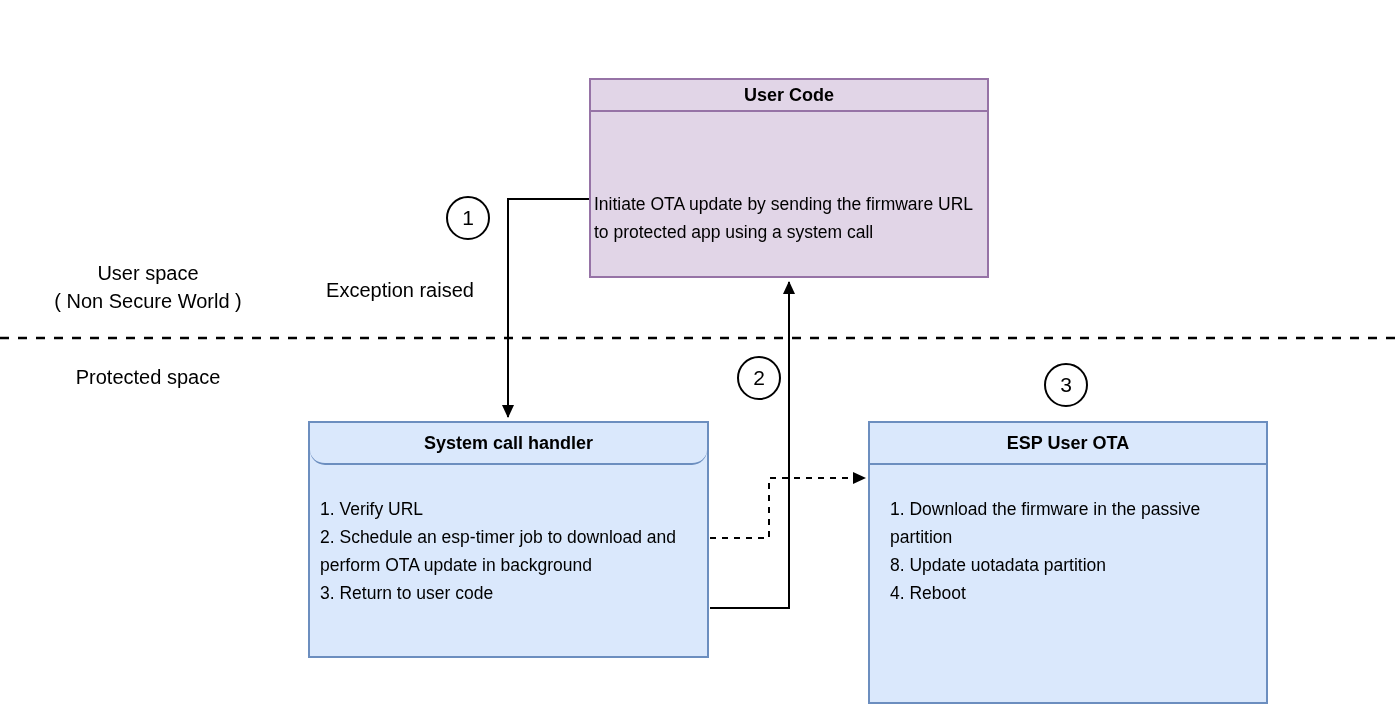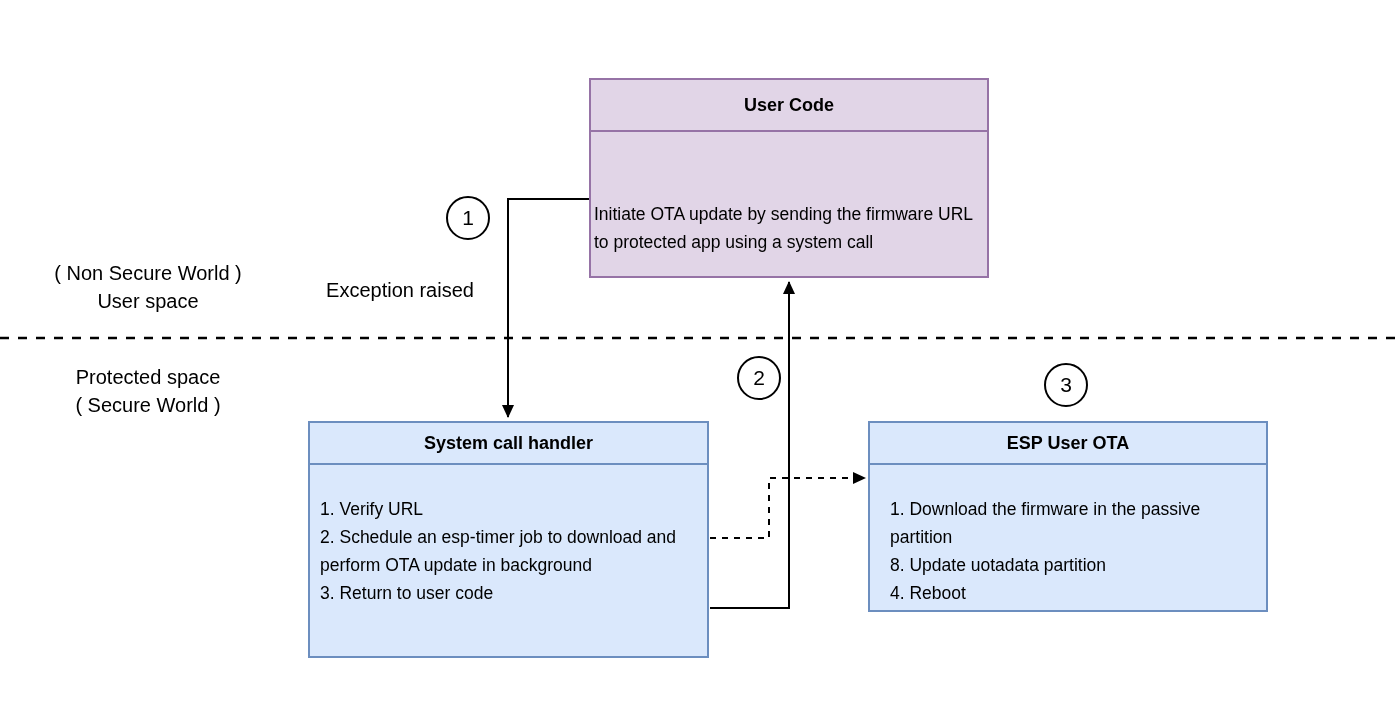--- a/index.html
+++ b/index.html
@@ -56,29 +56,29 @@
     border:2px solid var(--user-code-stroke);
   }
   .node.purple .hdr{border-bottom:2px solid var(--user-code-stroke);}
   .node.blue{
     background:var(--handler-fill);
     border:2px solid var(--handler-stroke);
   }
   .node.blue .hdr{border-bottom:2px solid var(--handler-stroke);}
 
   #user-code{left:589px;top:78px;width:400px;height:200px;}
-  #user-code .hdr{height:52px;}
+  #user-code .hdr{height:32px;}
   #user-code .body{
     display:flex;align-items:center;justify-content:center;
     text-align:left;padding:0 3px;margin-top:48px;
   }
   #system-call-handler{left:308px;top:421px;width:401px;height:237px;}
-  #system-call-handler .hdr{height:42px;}
+  #system-call-handler .hdr{height:42px;border-radius:15px;}
   #system-call-handler .body{padding:30px 10px 0 10px;}
-  #esp-user-ota{left:868px;top:421px;width:400px;height:191px;}
+  #esp-user-ota{left:868px;top:421px;width:400px;height:283px;}
   #esp-user-ota .hdr{height:42px;}
   #esp-user-ota .body{padding:30px 10px 0 10px;margin-left:10px;}
 
   .zone-label{
     position:absolute;
     width:260px;
     text-align:center;
     font-size:20px;
     line-height:28px;
   }
@@ -121,26 +121,25 @@
     <path d="M0,338 L1398,338" stroke="#000000" stroke-width="2.5" stroke-dasharray="9 9" fill="none"></path>
 
     <path d="M590,199 L508,199 L508,417" stroke="#000000" stroke-width="2" fill="none" marker-end="url(#arrow)"></path>
 
     <path d="M710,608 L789,608 L789,282" stroke="#000000" stroke-width="2" fill="none" marker-end="url(#arrow)"></path>
 
     <path d="M710,538 L769,538 L769,478 L865,478" stroke="#000000" stroke-width="2" stroke-dasharray="6 6" fill="none" marker-end="url(#arrow)"></path>
   </svg>
 
   <div class="zone-label" id="zone-user-space">
+    <div>User space</div>
     <div>( Non Secure World )</div>
-    <div>User space</div>
   </div>
   <div class="zone-label" id="zone-protected-space">
     <div>Protected space</div>
-    <div>( Secure World )</div>
   </div>
 
   <div class="edge-label" id="exception-label">Exception raised</div>
 
   <div class="step-circle" id="step-1">
     <span>1</span>
   </div>
   <div class="step-circle" id="step-2">
     <span>2</span>
   </div>

